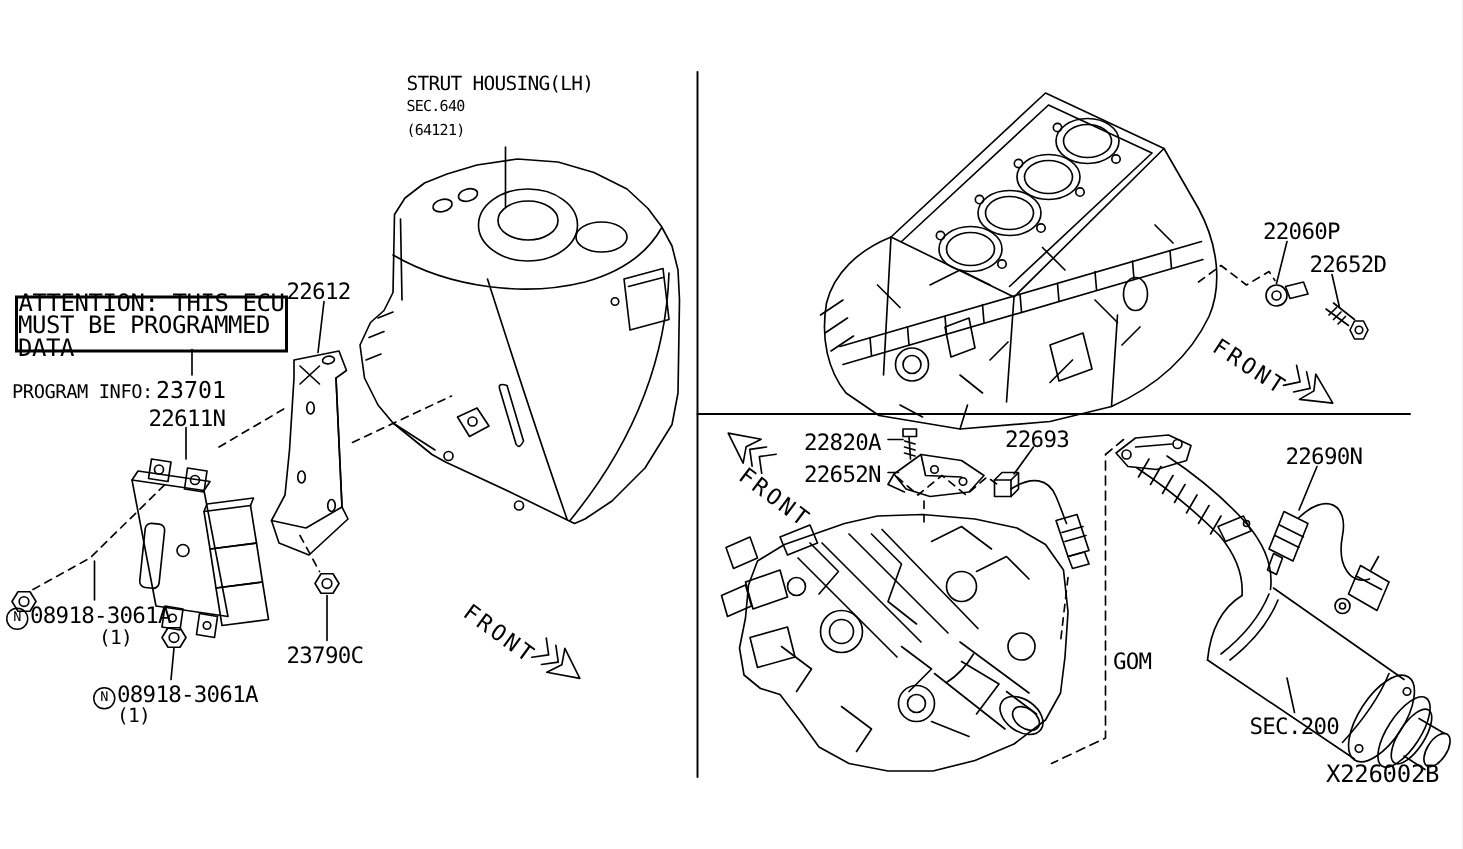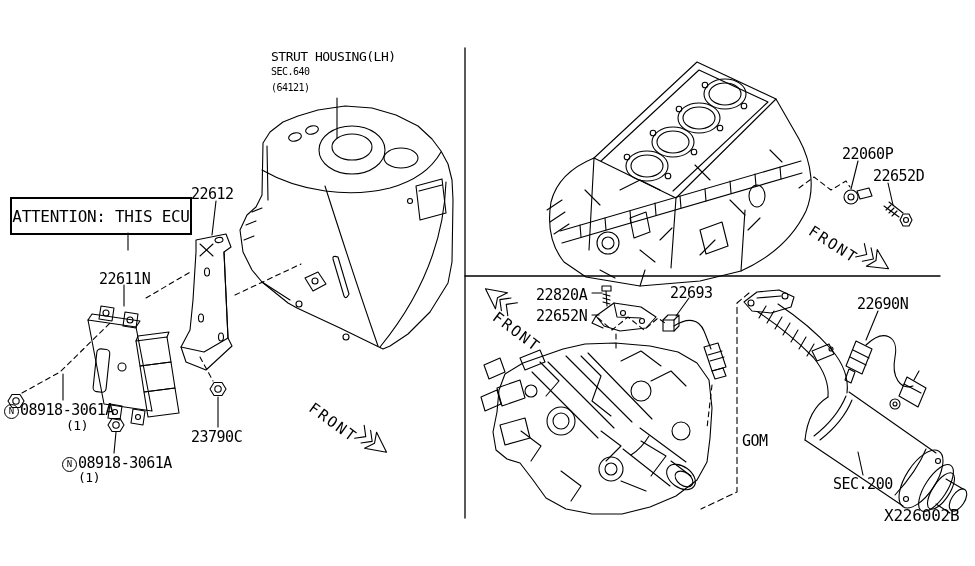--- a/index.html
+++ b/index.html
@@ -284,22 +284,27 @@
       <use href="#front-arrow" transform="translate(866,241) rotate(33)"></use>
     </g>
     <g>
       <use href="#front-arrow" transform="translate(506,318) rotate(217)"></use>
     </g>
   </g>
 </svg>
 
   <div class="attn">
     <div>ATTENTION: THIS ECU</div>
+    <div>MUST BE PROGRAMMED DATA</div>
   </div>
 
+  <div class="proginfo">
+    <span class="pl">PROGRAM INFO:</span>
+    <span class="pv">23701</span>
+  </div>
 
   <div class="strutref">
     <div class="s1">STRUT HOUSING(LH)</div>
     <div class="s2">SEC.640</div>
     <div class="s3">(64121)</div>
   </div>
 
   <div class="lbl" style="left:191px;top:186px;">22612</div>
   <div class="lbl" style="left:99px;top:271px;">22611N</div>
 

